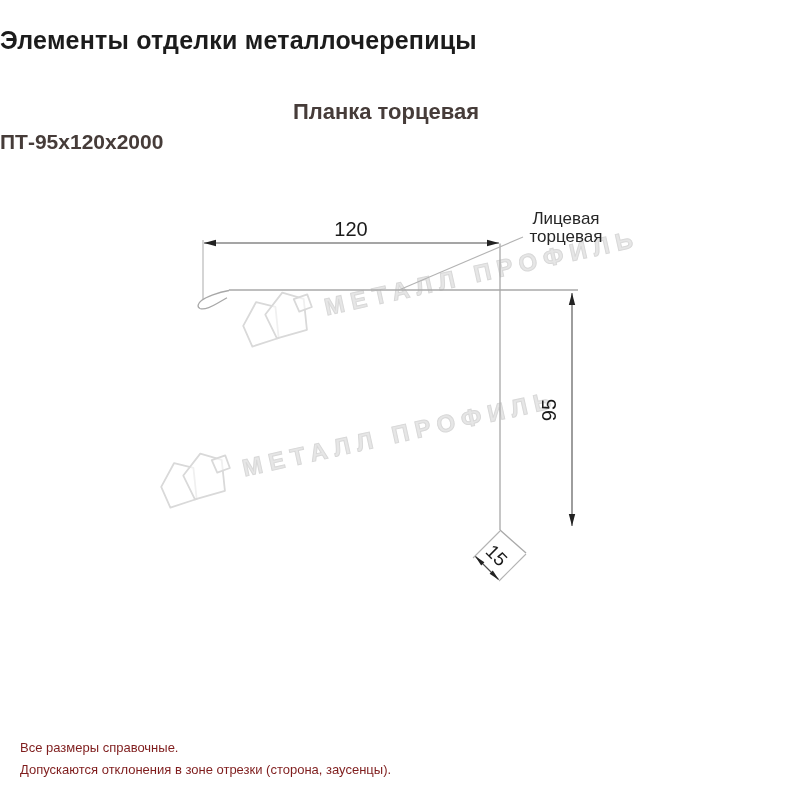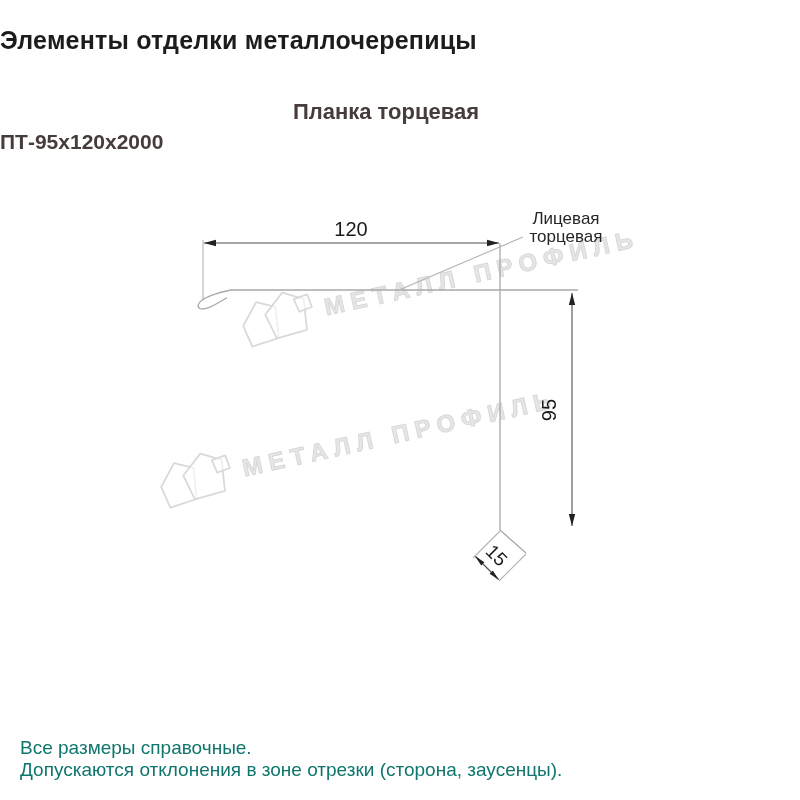--- a/index.html
+++ b/index.html
@@ -32,21 +32,21 @@
   }
   .wm-1{left:238px;top:300px;}
   .wm-2{left:156px;top:461px;}
   .drawing-svg{position:absolute;left:0;top:0;z-index:2;}
   .face-label{
     position:absolute;left:520px;top:210px;width:92px;z-index:3;
     text-align:center;font-size:17px;line-height:18px;color:#262626;
   }
   .notes{
     position:absolute;left:20px;top:737px;z-index:3;
-    font-size:19px;line-height:22px;color:#0f766e;
+    font-size:13px;line-height:22px;color:#7f1d1d;
   }
 </style>
 </head>
 <body>
 
 <div class="page-title">Элементы отделки металлочерепицы</div>
 <div class="product-name">Планка торцевая</div>
 <div class="product-sku">ПТ-95х120х2000</div>
 
 <div class="watermark wm-1">

